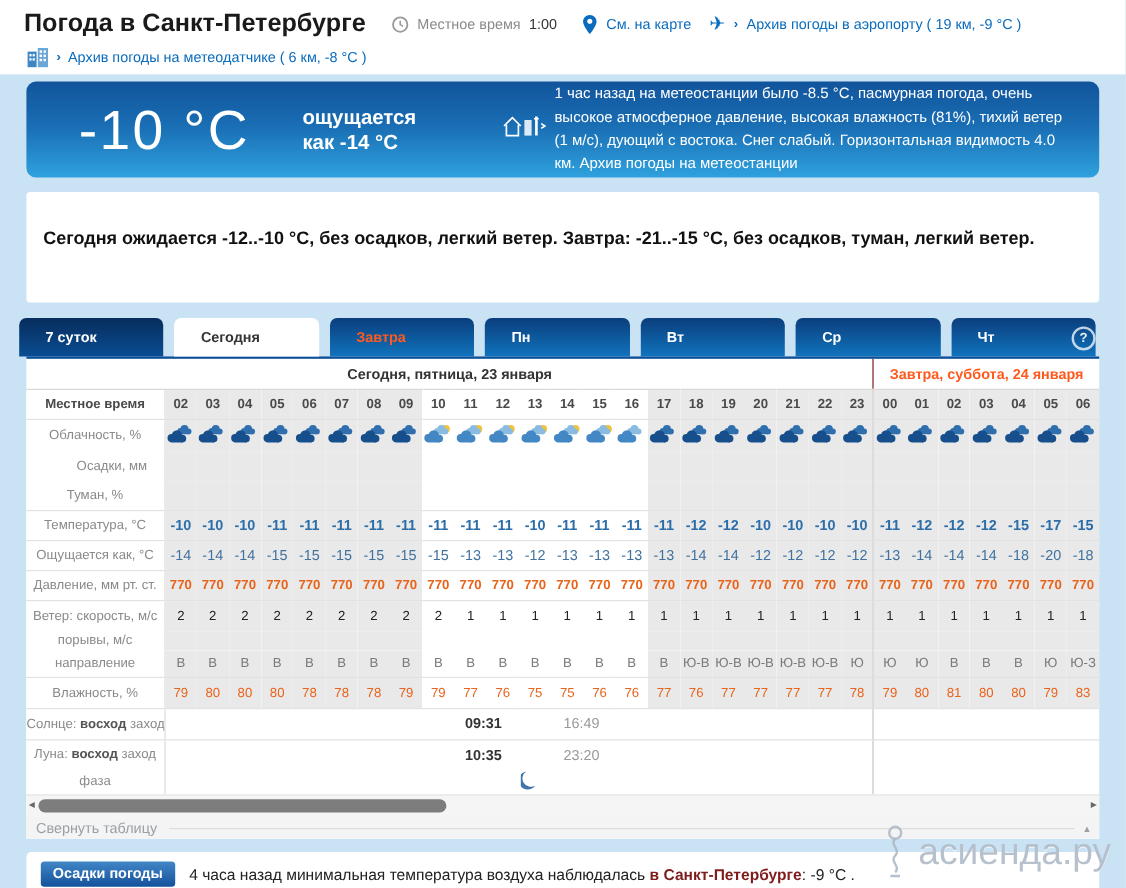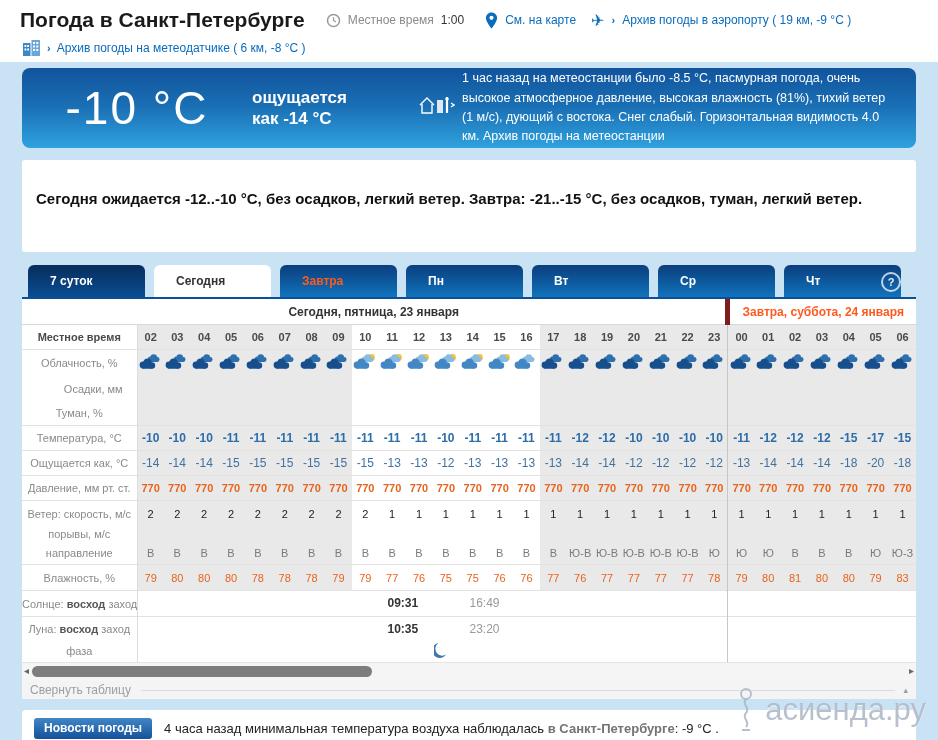--- a/index.html
+++ b/index.html
@@ -25,21 +25,21 @@
   .feels{width:158px;font-size:17px;font-weight:bold;line-height:1.25;}
   .house-ic{width:52px;text-align:center;}
   .banner-text{flex:1;font-size:12.5px;line-height:1.55;padding-right:26px;}
   .banner-text a{color:#fff;text-decoration:none;cursor:pointer;}
 
   
   .summary{margin:12px 22px 0;background:#fff;border-radius:3px;padding:28px 14px;
     font-size:15px;font-weight:bold;color:#111;line-height:1.45;height:36px;}
 
   
-  .tabs{margin:13px 28px 0;display:flex;position:relative;height:32px;}
+  .tabs{margin:13px 16px 0;display:flex;position:relative;height:32px;}
   .tab{flex:1;margin-right:9px;border-radius:6px 6px 0 0;height:32px;box-sizing:border-box;
     background:linear-gradient(180deg,#0b3e7d 0%,#0e63a9 70%,#1173bd 100%);
     color:#fff;font-weight:bold;font-size:12px;padding:9px 0 0 22px;cursor:pointer;}
   .tab:last-child{margin-right:0;}
   .tab.dark{background:linear-gradient(180deg,#072d5c 0%,#0a4d92 100%);}
   .tab.active{background:#fff;color:#333;}
   .tab.weekend{color:#ff5a1e;}
   .help-circle{position:absolute;right:9px;top:7px;width:16px;height:16px;border-radius:50%;
     border:2px solid rgba(255,255,255,.75);color:rgba(255,255,255,.9);font-size:11px;
     font-weight:bold;text-align:center;line-height:16px;cursor:pointer;}
@@ -50,21 +50,21 @@
   table.fc col.c-label{width:115px;}
   table.fc td{padding:0;text-align:center;vertical-align:middle;overflow:hidden;white-space:nowrap;}
   td.lbl{text-align:right;padding-right:8px;color:#8a8a8a;font-size:11px;
     border-right:1px solid #ddd;background:#fff;}
   td.sh{background:#e9e9e9;}
   td.sep{border-left:1px solid #c6c6c6;}
   tr.bt td{border-top:1px solid #e2e2e2;}
   tr.date-row td{border-bottom:1px solid #d8d8d8;height:25px;}
   td.date-today{text-align:left;padding-left:8px;font-weight:bold;color:#333;font-size:12px;}
   td.date-tomorrow{text-align:left;padding-left:10px;font-weight:bold;color:#ff5a1e;font-size:12px;
-    border-left:5px solid #7f1d1d;}
+    border-left:1px solid #7f1d1d;}
   tr.r-hours td{height:24px;font-weight:bold;color:#4a4a4a;}
   tr.r-clouds td{height:26px;}
   tr.r-precip td{height:25px;padding-left:28px;}
   tr.r-fog td{height:24px;}
   tr.r-temp td.v{height:24px;font-weight:bold;color:#2b6da9;font-size:12px;}
   tr.r-feels td.v{height:24px;color:#41729f;font-size:12px;}
   tr.r-pressure td.v{height:24px;color:#e8641c;font-weight:bold;}
   tr.r-wspeed td.v{height:25px;color:#222;}
   tr.r-gusts td{height:16px;}
   tr.r-wdir td.v{height:22px;color:#7a7a7a;}
@@ -94,21 +94,21 @@
   .collapse-bar .txt{color:#9aa0a6;font-size:12px;margin-right:10px;white-space:nowrap;}
   .collapse-bar .line{flex:1;border-top:1px solid #ddd;}
   .collapse-bar .arrow{color:#9aa0a6;font-size:9px;margin-left:8px;}
 
   
   .news{margin:11px 22px 0;background:#fff;border-radius:4px;padding:8px 0 0;position:relative;}
   .news-line{display:flex;align-items:flex-start;padding:0 12px 7px;}
   .news-badge{background:linear-gradient(180deg,#4186c6,#14519b);color:#fff;font-weight:bold;
     font-size:12px;padding:3px 10px 4px;border-radius:3px;margin-right:12px;white-space:nowrap;cursor:pointer;}
   .news-text{font-size:13px;color:#222;padding-top:3px;}
-  .news-text b{color:#737373;}
+  .news-text b{color:#7f1d1d;}
   .news .second{padding:2px 12px 9px;font-size:13px;color:#222;}
 
   
   .watermark{position:absolute;right:12px;bottom:6px;display:flex;align-items:center;gap:6px;
     color:rgba(170,182,196,.85);font-size:31px;pointer-events:none;
     text-shadow:0 1px 0 rgba(255,255,255,.8);}
 </style>
 </head>
 <body>
 
@@ -1004,21 +1004,21 @@
     </div>
     <div class="collapse-bar">
       <span class="txt">Свернуть таблицу</span>
       <span class="line"></span>
       <span class="arrow">▴</span>
     </div>
   </div>
 
   <div class="news">
     <div class="news-line">
-      <span class="news-badge">Новости погоды</span>
+      <span class="news-badge">Осадки погоды</span>
       <span class="news-text"><span>4 часа назад минимальная температура воздуха наблюдалась </span><b>в Санкт-Петербурге</b><span>: -9 °C .</span></span>
     </div>
     <div class="collapse-bar">
       <span class="txt">Свернуть текст</span>
 
     </div>
   </div>
 
   <div class="watermark">
     <svg width="26" height="48" viewBox="0 0 26 48">

